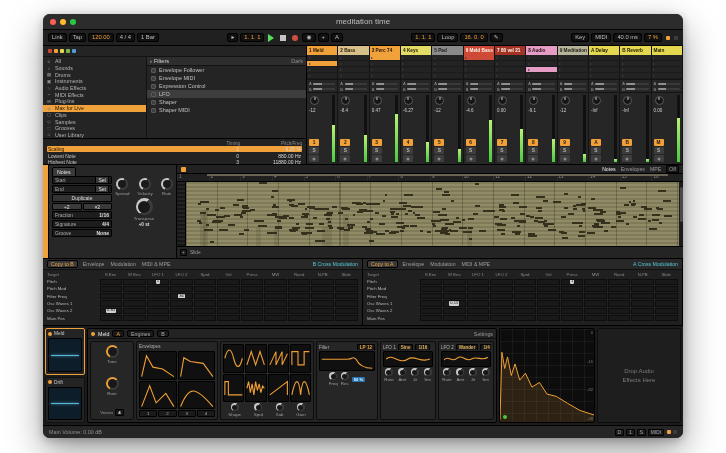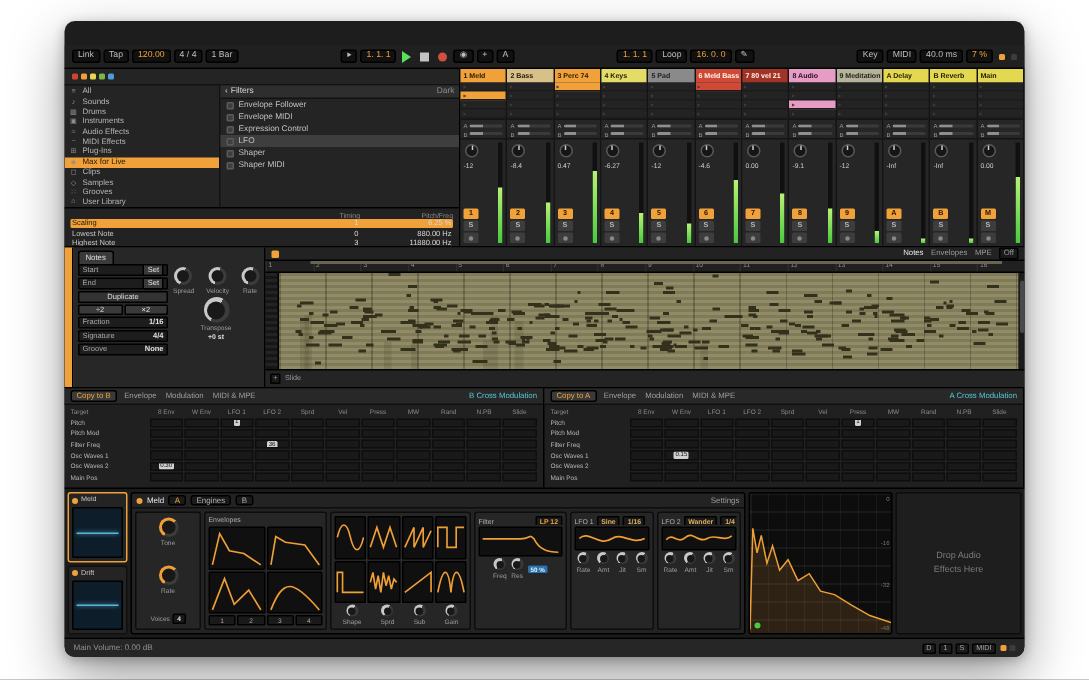--- a/index.html
+++ b/index.html
@@ -183,20 +183,28 @@
 
 .status{position:absolute;left:0;right:0;bottom:0;height:13px;background:#262626;border-top:1px solid #000;display:flex;align-items:center;padding:0 6px;font-size:5.4px;color:#8f8f8f}
 .st-right{margin-left:auto;display:flex;align-items:center;gap:2px}
 .schip{background:#1c1c1c;border:1px solid #000;padding:0 2px;border-radius:1px;font-size:4.8px;color:#a5a5a5}
 </style>
 </head>
 <body>
 
 <div class="window">
 
+  <div class="titlebar">
+    <div class="dots">
+      <span class="dot r"></span>
+      <span class="dot y"></span>
+      <span class="dot g"></span>
+    </div>
+    <div class="title">meditation time</div>
+  </div>
 
   <div class="transport">
     <span class="tbox">Link</span>
     <span class="tbox">Tap</span>
     <span class="tbox orange">120.00</span>
     <span class="tbox">4 / 4</span>
     <span class="tbox">1 Bar</span>
     <span class="tsep"></span>
     <span class="tbox">▸</span>
     <span class="tbox orange">1. 1. 1</span>

